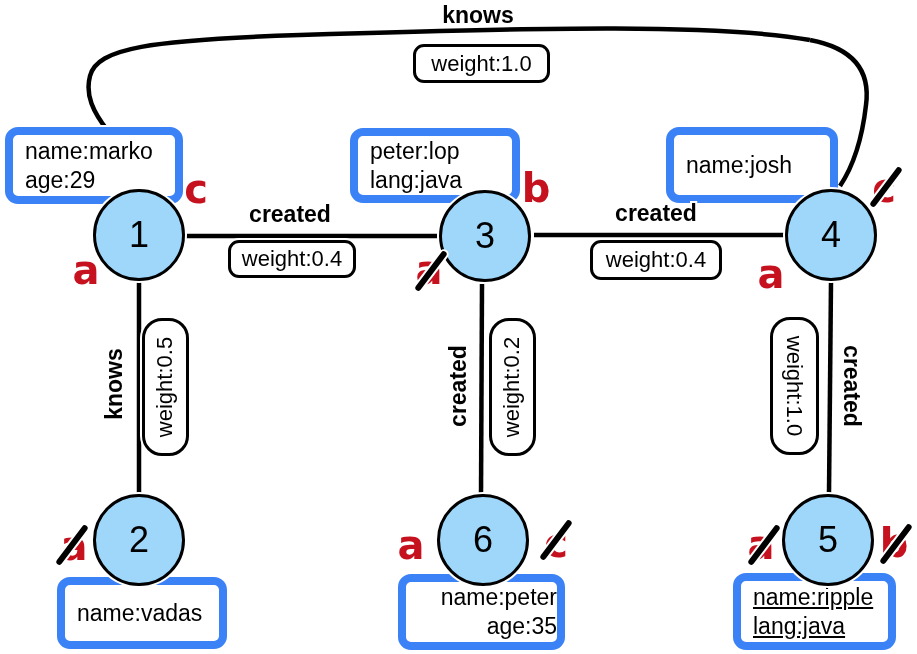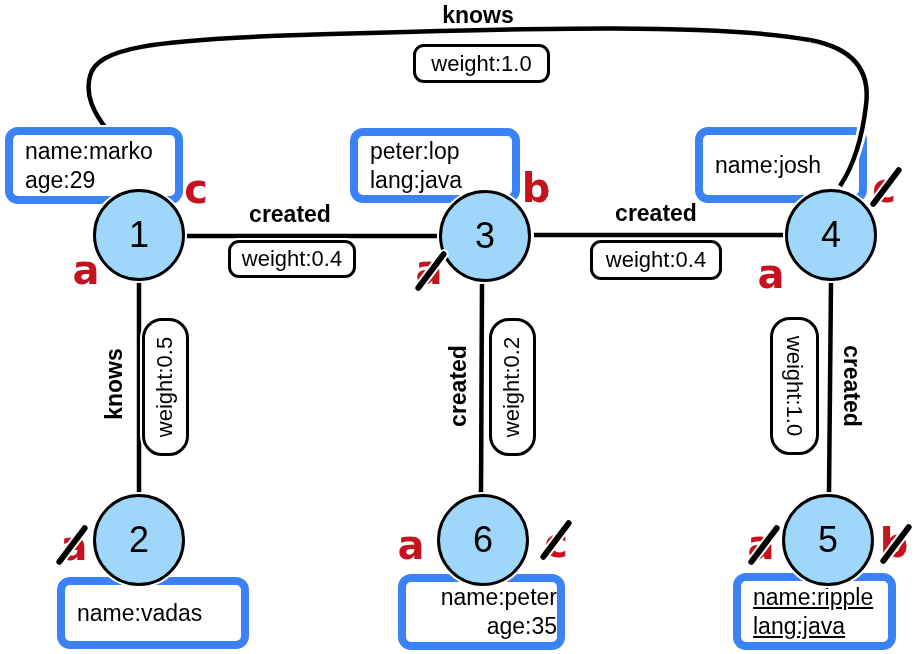--- a/index.html
+++ b/index.html
@@ -53,24 +53,24 @@
   </svg>
 
   <div class="pbox" style="left:5px;top:127px;width:178px;height:77px;">
     <span>name:marko</span>
     <span>age:29</span>
   </div>
   <div class="pbox" style="left:350px;top:128px;width:170px;height:75px;">
     <span>peter:lop</span>
     <span>lang:java</span>
   </div>
-  <div class="pbox" style="left:695px;top:127px;width:172px;height:76px;">
+  <div class="pbox" style="left:666px;top:127px;width:172px;height:76px;">
     <span>name:josh</span>
   </div>
-  <div class="pbox" style="left:57px;top:577px;width:192px;height:72px;">
+  <div class="pbox" style="left:57px;top:577px;width:170px;height:72px;">
     <span>name:vadas</span>
   </div>
   <div class="pbox" style="left:398px;top:574px;width:167px;height:76px;align-items:flex-end;">
     <span>name:peter</span>
     <span>age:35</span>
   </div>
   <div class="pbox" style="left:733px;top:573px;width:163px;height:77px;text-decoration:underline;">
     <span>name:ripple</span>
     <span>lang:java</span>
   </div>

